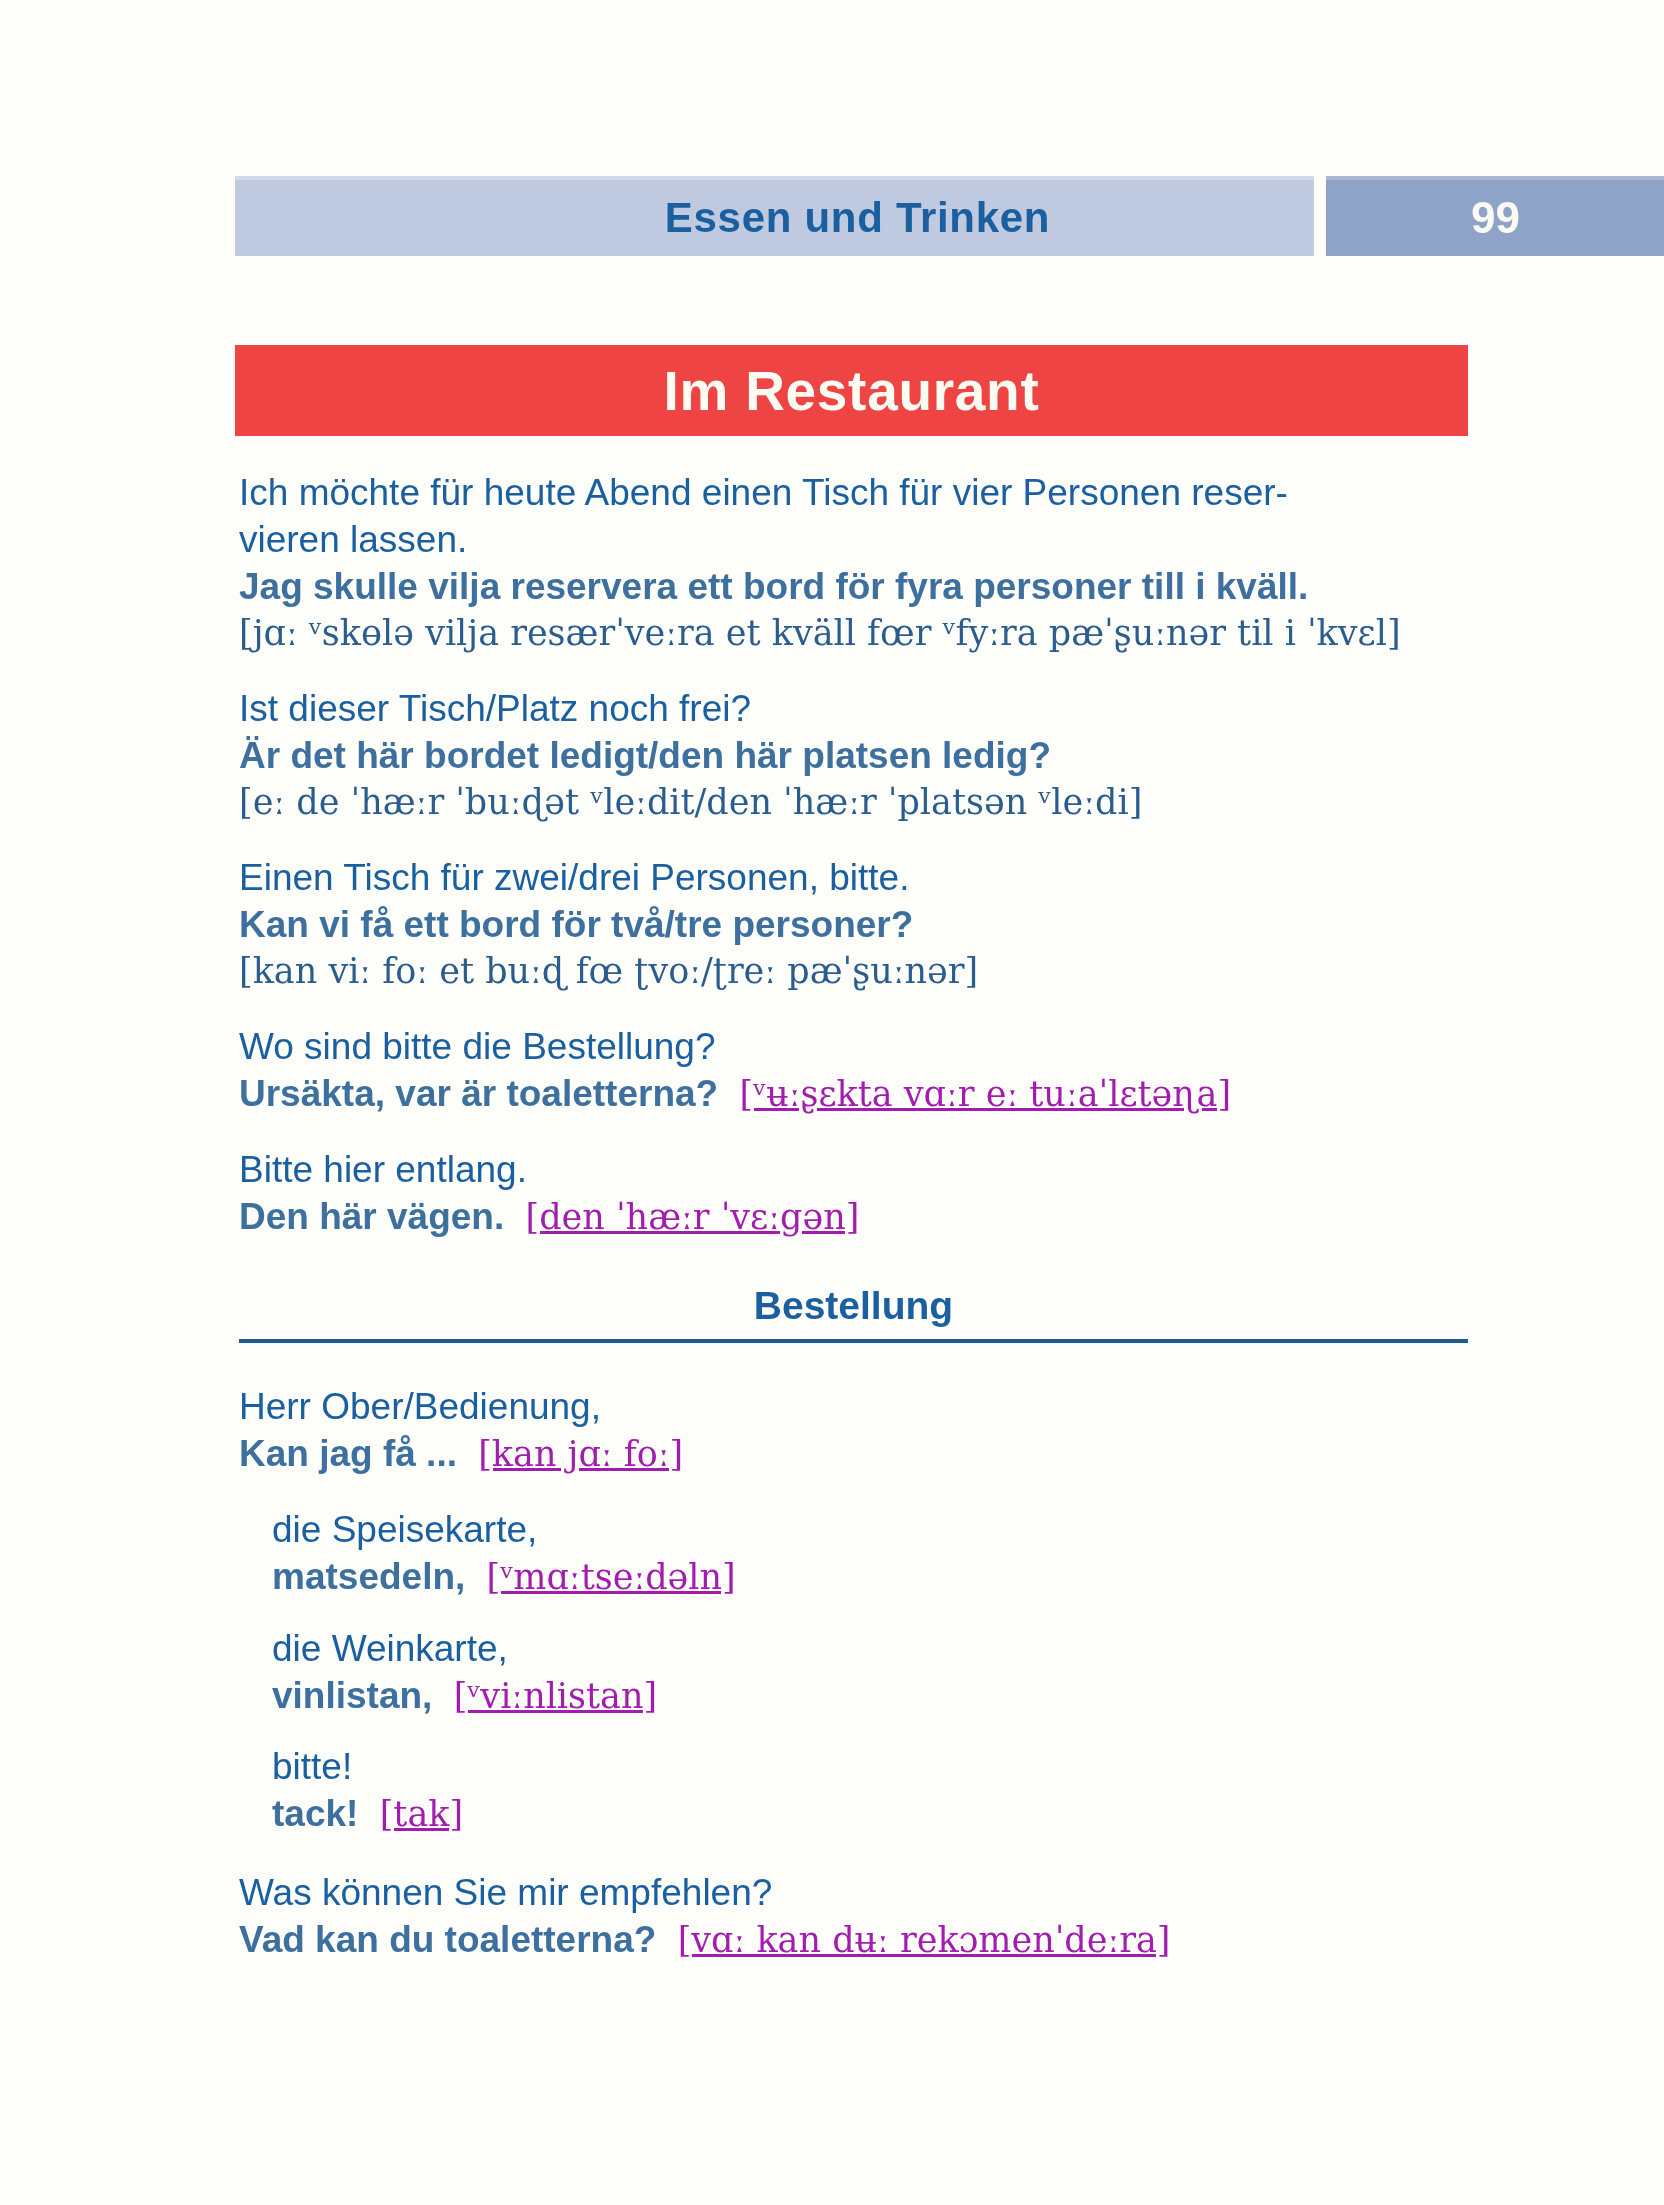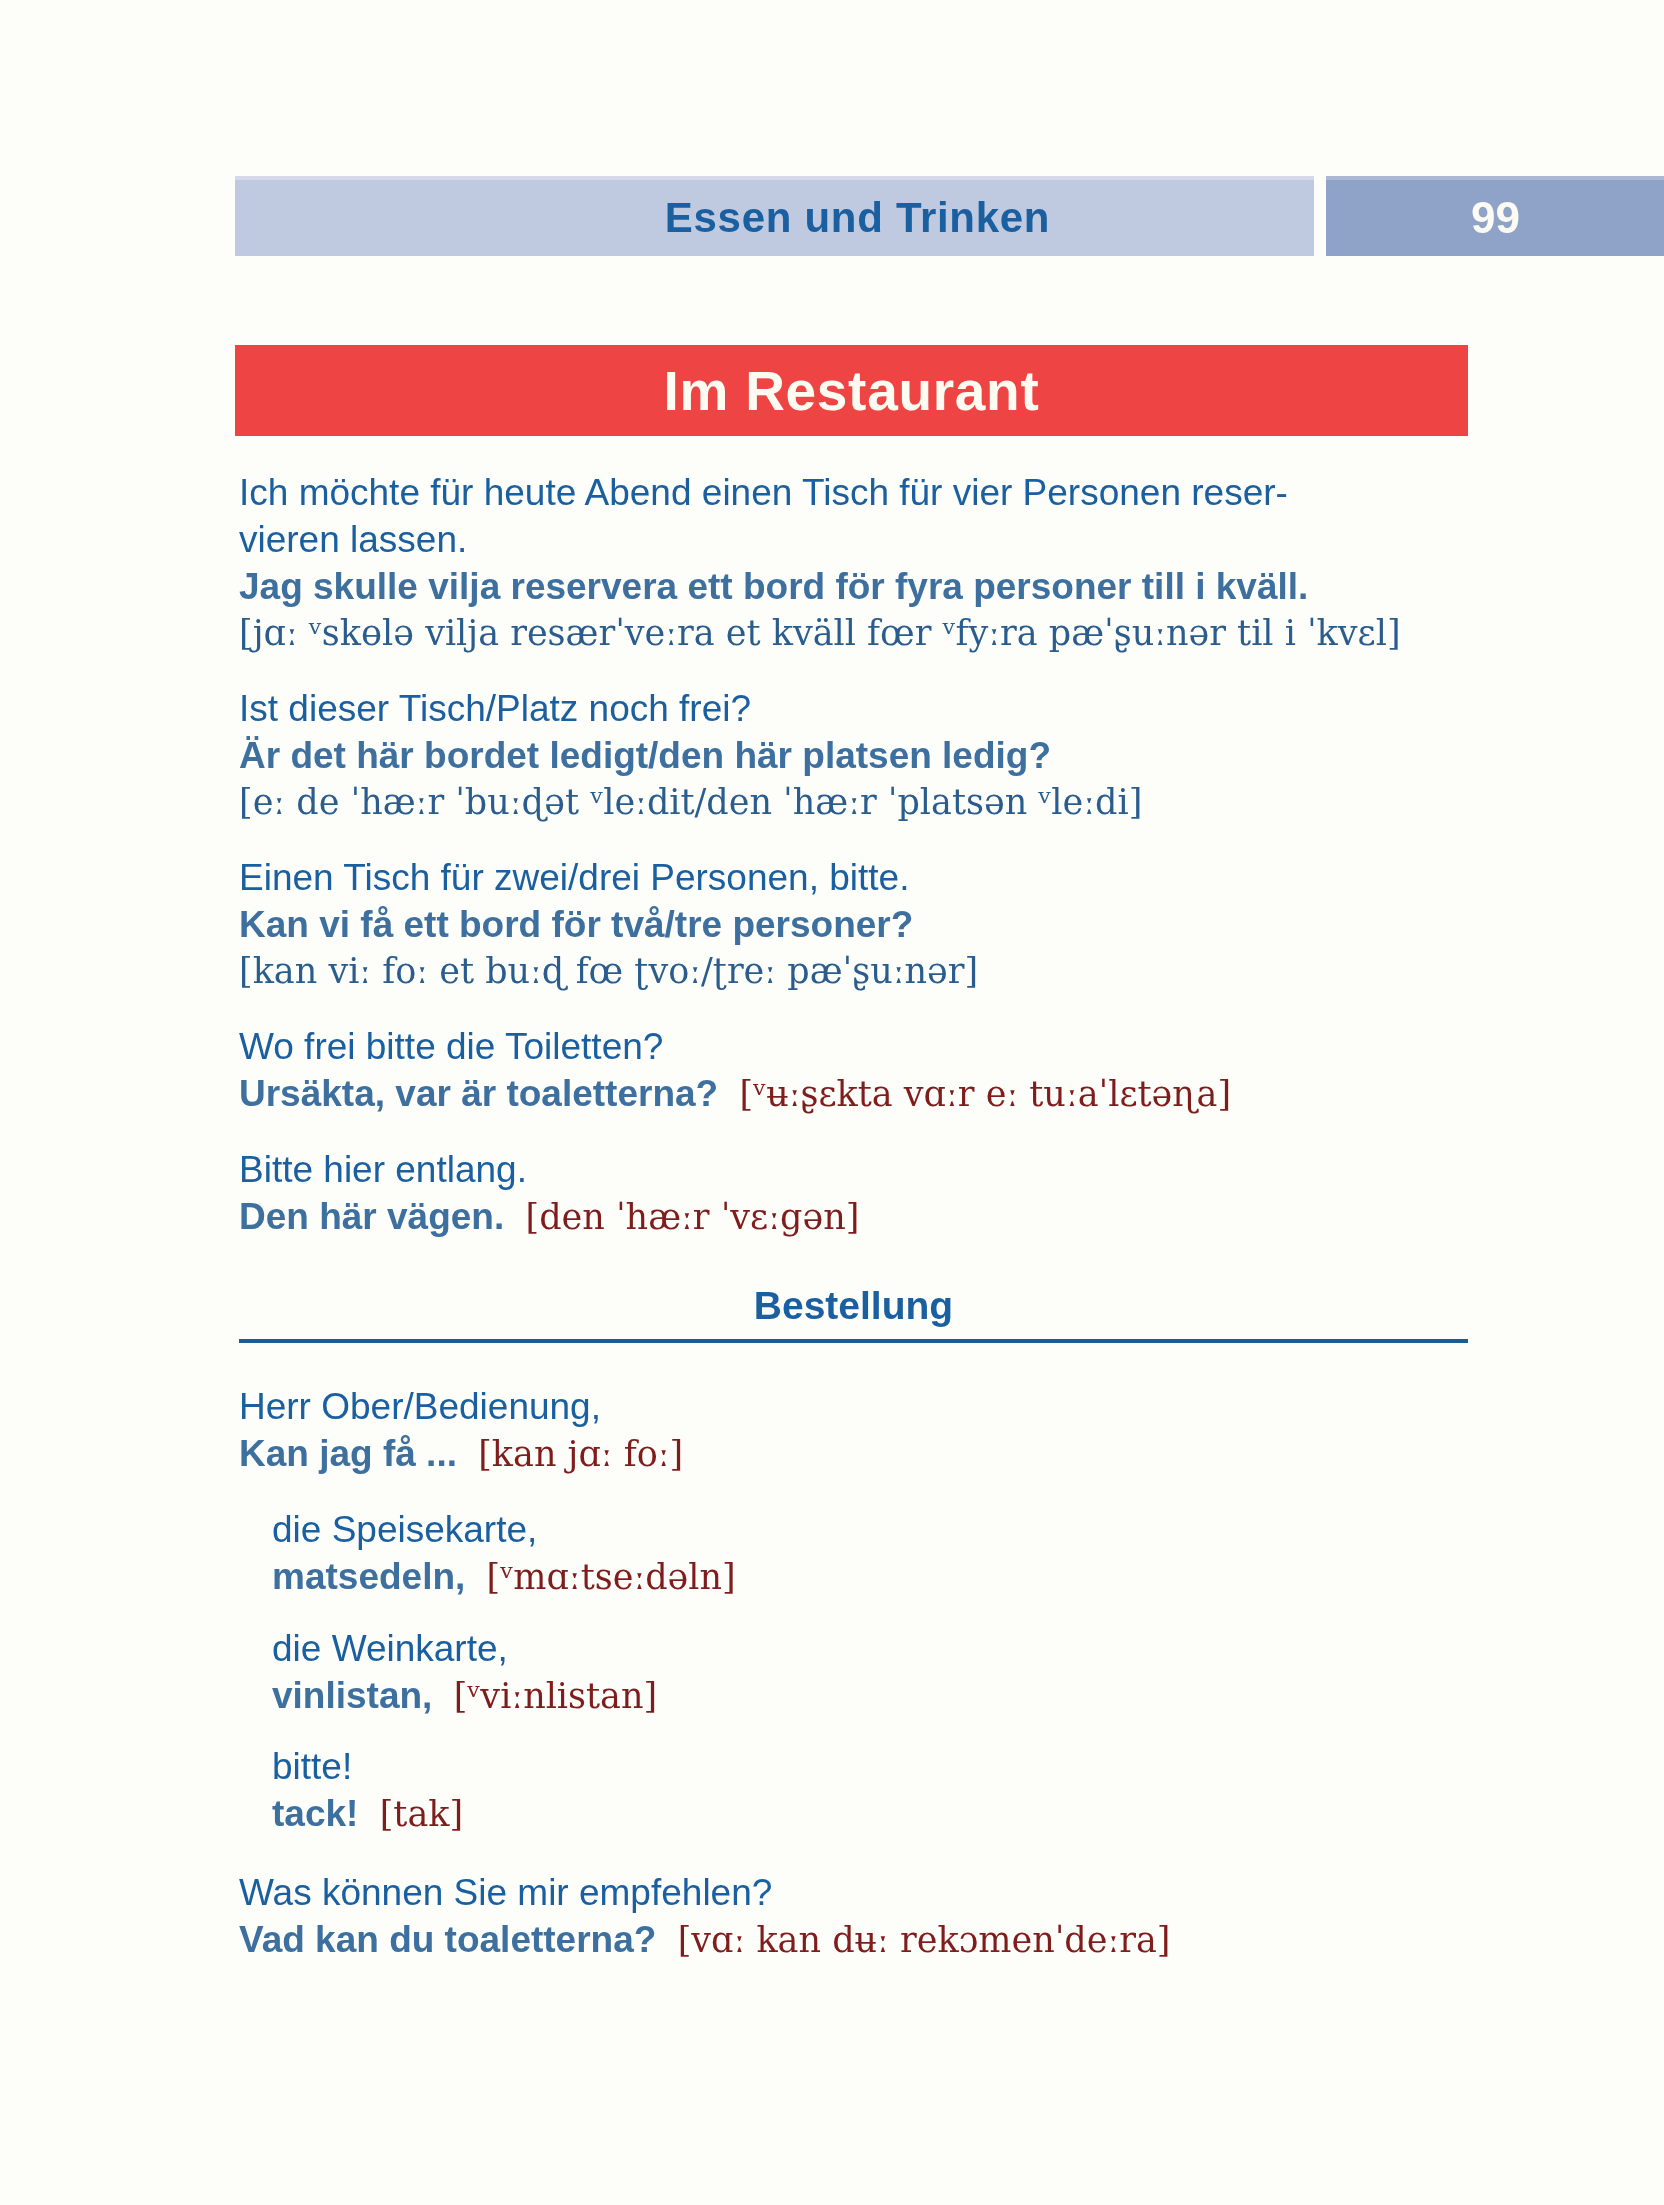--- a/index.html
+++ b/index.html
@@ -77,23 +77,24 @@
   .ipa {
     font-family: "DejaVu Serif", "DejaVu Sans", serif;
     font-weight: normal;
     color: #2a5d8e;
     font-size: 35px;
     line-height: 47px;
   }
   .ipa-inline {
     font-family: "DejaVu Serif", "DejaVu Sans", serif;
     font-weight: normal;
-    color: #7f1d1d;
+    color: #a21caf;
     font-size: 35px;
     margin-left: 11px;
+    text-decoration: underline;
   }
 
   
   .section-head {
     margin: 43px 0 0 0;
     text-align: center;
     color: #1a5f9f;
     font-size: 39px;
     font-weight: bold;
   }
@@ -136,21 +137,21 @@
       <div class="ipa">[eː de ˈhæːr ˈbuːɖət ᵛleːdit/den ˈhæːr ˈplatsən ᵛleːdi]</div>
     </div>
 
     <div class="phrase">
       <div class="de">Einen Tisch für zwei/drei Personen, bitte.</div>
       <div class="sv">Kan vi få ett bord för två/tre personer?</div>
       <div class="ipa">[kan viː foː et buːɖ fœ ʈvoː/ʈreː pæˈʂuːnər]</div>
     </div>
 
     <div class="phrase">
-      <div class="de">Wo frei bitte die Toiletten?</div>
+      <div class="de">Wo sind bitte die Bestellung?</div>
       <div class="sv">
         <span>Ursäkta, var är toaletterna?</span>
         <span class="ipa-inline">[ᵛʉːʂɛkta vɑːr eː tuːaˈlɛtəɳa]</span>
       </div>
     </div>
 
     <div class="phrase">
       <div class="de">Bitte hier entlang.</div>
       <div class="sv">
         <span>Den här vägen.</span>

